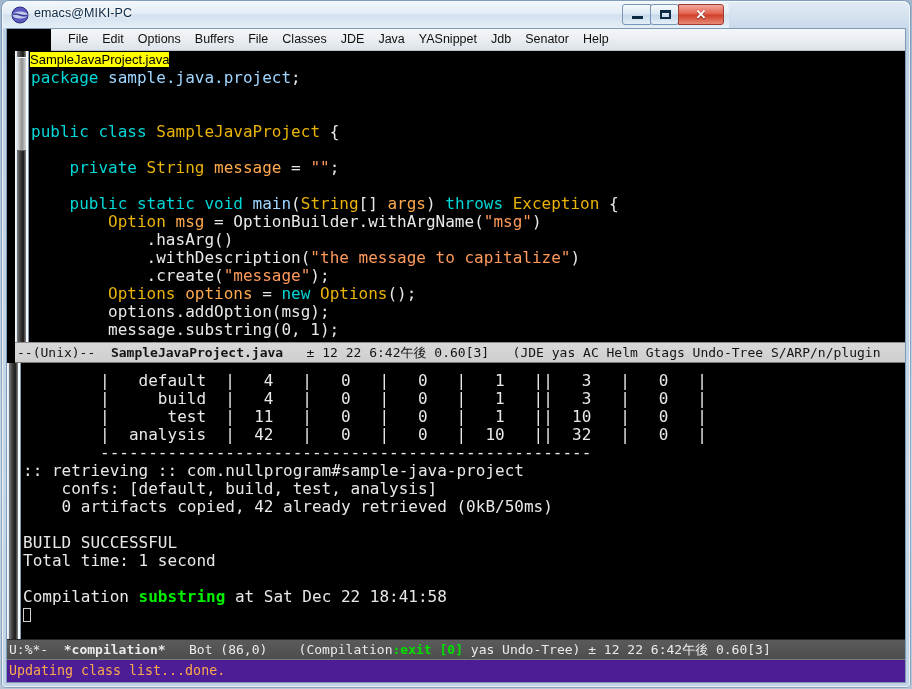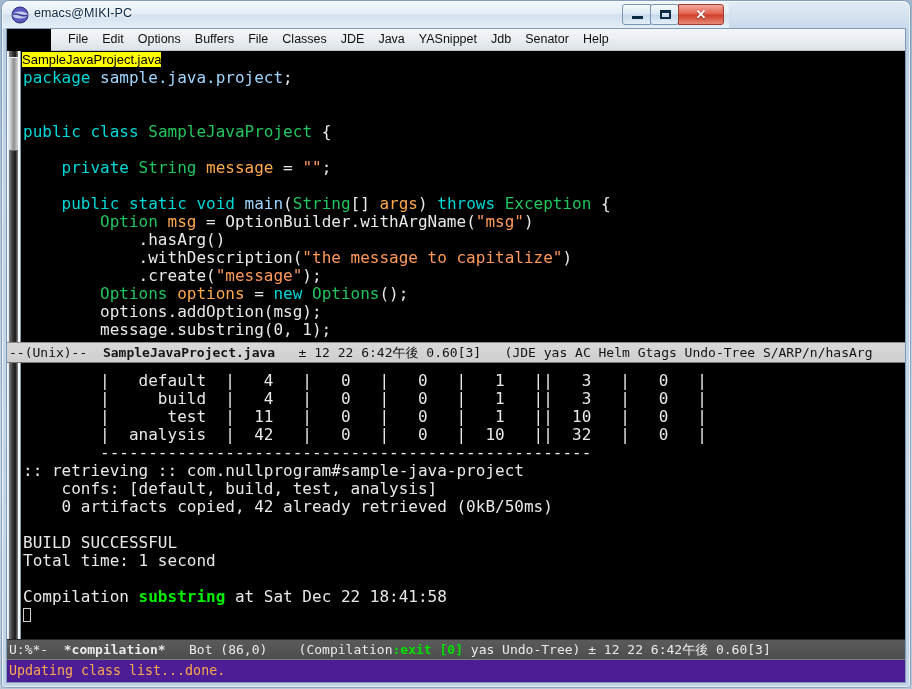--- a/index.html
+++ b/index.html
@@ -150,21 +150,21 @@
     font-size: 13px;
     line-height: 18px;
     height: 18px;
     white-space: pre;
     color: #000;
   }
   .hl-yellow { background: #ffff00; color: #000; }
 
   
   .kw   { color: #00d7d7; }
-  .type { color: #22c55e; text-align: center; }
+  .type { color: #eab308; text-align: center; }
   .var  { color: #ffa94d; }
   .str  { color: #ff9a5c; }
   .fn   { color: #9fd6ff; }
   .pl   { color: #e8e8e8; }
   .grn  { color: #00ee00; font-weight: bold; }
 
   
   .modeline {
     position: absolute; left: 0; right: 0; bottom: 0;
     height: 21px;
@@ -251,21 +251,21 @@
           <span class="menu-item">JDE</span>
           <span class="menu-item">Java</span>
           <span class="menu-item">YASnippet</span>
           <span class="menu-item">Jdb</span>
           <span class="menu-item">Senator</span>
           <span class="menu-item">Help</span>
         </div>
 
       <div class="frame-body">
 
-        <div class="emacs-window" id="win-top" style="position:absolute;left:0;top:0;right:0;height:312px;padding-left:40px;">
+        <div class="emacs-window" id="win-top" style="position:absolute;left:8px;top:0;right:0;height:312px;padding-left:40px;">
 
           <div class="scrollbar">
             <div class="sb-trough"></div>
             <div class="sb-thumb" style="top:6px;height:92px;"></div>
           </div>
 
           <div class="text-area">
             <div class="hdrline"><span class="hl-yellow">SampleJavaProject.java</span></div>
             <div id="code-lines">
                 <div class="codeline"><span class="kw">package</span><span class="pl"> </span><span class="fn">sample.java.project</span><span class="pl">;</span></div>
@@ -279,21 +279,21 @@
                 <div class="codeline"><span class="pl">        </span><span class="type">Option</span><span class="pl"> </span><span class="var">msg</span><span class="pl"> = OptionBuilder.withArgName(</span><span class="str">"msg"</span><span class="pl">)</span></div>
                 <div class="codeline"><span class="pl">            .hasArg()</span></div>
                 <div class="codeline"><span class="pl">            .withDescription(</span><span class="str">"the message to capitalize"</span><span class="pl">)</span></div>
                 <div class="codeline"><span class="pl">            .create(</span><span class="str">"message"</span><span class="pl">);</span></div>
                 <div class="codeline"><span class="pl">        </span><span class="type">Options</span><span class="pl"> </span><span class="var">options</span><span class="pl"> = </span><span class="kw">new</span><span class="pl"> </span><span class="type">Options</span><span class="pl">();</span></div>
                 <div class="codeline"><span class="pl">        options.addOption(msg);</span></div>
                 <div class="codeline"><span class="pl">        message.substring(0, 1);</span></div>
               </div>
           </div>
 
-          <div class="modeline" id="ml-top"><span>--(Unix)--  </span><span class="ml-b">SampleJavaProject.java</span><span>   ± 12 22 6:42午後 0.60[3]   </span><span>(JDE yas AC Helm Gtags Undo-Tree S/ARP/n/hasArg</span></div>
+          <div class="modeline" id="ml-top"><span>--(Unix)--  </span><span class="ml-b">SampleJavaProject.java</span><span>   ± 12 22 6:42午後 0.60[3]   </span><span>(JDE yas AC Helm Gtags Undo-Tree S/ARP/n/plugin</span></div>
         </div>
 
         <div class="emacs-window" id="win-bot" style="position:absolute;left:0;top:312px;right:0;bottom:24px;text-decoration:underline;">
 
           <div class="scrollbar">
             <div class="sb-trough"></div>
 
           </div>
 
           <div class="text-area">

